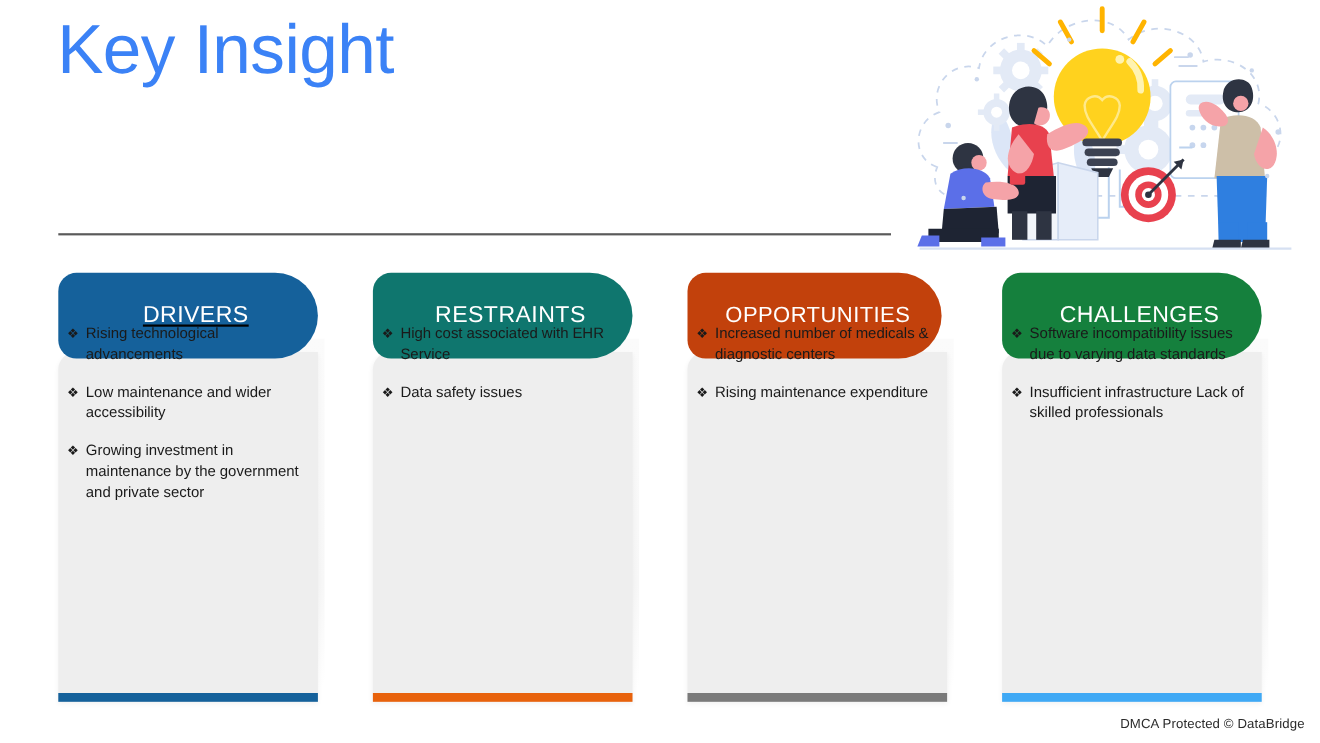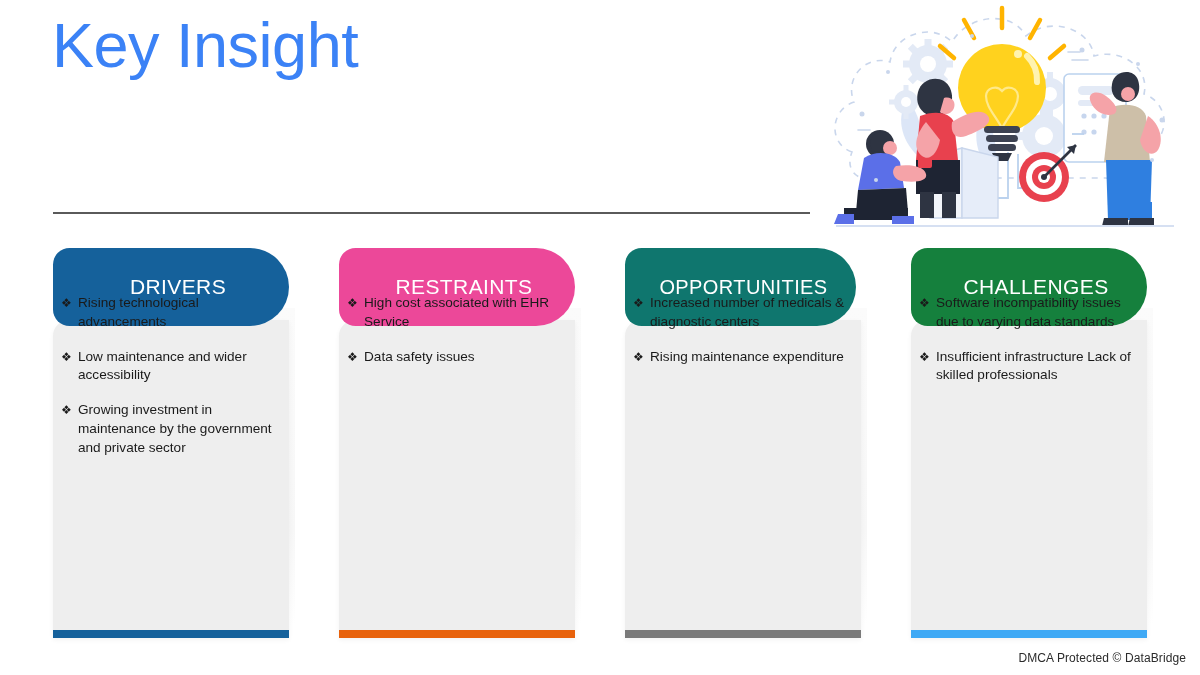--- a/index.html
+++ b/index.html
@@ -115,21 +115,21 @@
     position: absolute;
     top: 0;
     height: 78px;
     border-radius: 17px 40px 40px 17px;
     display: flex;
     align-items: center;
     justify-content: center;
     z-index: 3;
   }
 
-  .card.c0 .card-head { left: 0;   width: 236px; }
+  .card.c0 .card-head { left: 0;   width: 236px; text-decoration: underline; }
   .card.c1 .card-head { left: 0;   width: 236px; }
   .card.c2 .card-head { left: 0;   width: 231px; }
   .card.c3 .card-head { left: 0;   width: 236px; }
 
   .card-head-label {
     color: #ffffff;
     font-size: 21px;
     font-weight: 400;
     letter-spacing: 0.4px;
     white-space: nowrap;
@@ -375,41 +375,41 @@
           <span class="bullet-text">Growing investment in maintenance by the government and private sector</span>
         </div>
       </div>
     </div>
 
     <div class="card c1">
       <div class="card-ghost"></div>
       <div class="card-body">
         <div class="card-bar" style="background:#E8620C"></div>
       </div>
-      <div class="card-head" style="background:#ec4899">
+      <div class="card-head" style="background:#0f766e">
         <span class="card-head-label">RESTRAINTS</span>
       </div>
       <div class="bullets">
         <div class="bullet">
           <span class="bullet-glyph">❖</span>
           <span class="bullet-text">High cost associated with EHR Service</span>
         </div>
         <div class="bullet">
           <span class="bullet-glyph">❖</span>
           <span class="bullet-text">Data safety issues</span>
         </div>
       </div>
     </div>
 
     <div class="card c2">
       <div class="card-ghost"></div>
       <div class="card-body">
         <div class="card-bar" style="background:#7A7A7A"></div>
       </div>
-      <div class="card-head" style="background:#0f766e">
+      <div class="card-head" style="background:#c2410c">
         <span class="card-head-label">OPPORTUNITIES</span>
       </div>
       <div class="bullets">
         <div class="bullet">
           <span class="bullet-glyph">❖</span>
           <span class="bullet-text">Increased number of medicals &amp; diagnostic centers</span>
         </div>
         <div class="bullet">
           <span class="bullet-glyph">❖</span>
           <span class="bullet-text">Rising maintenance expenditure</span>

